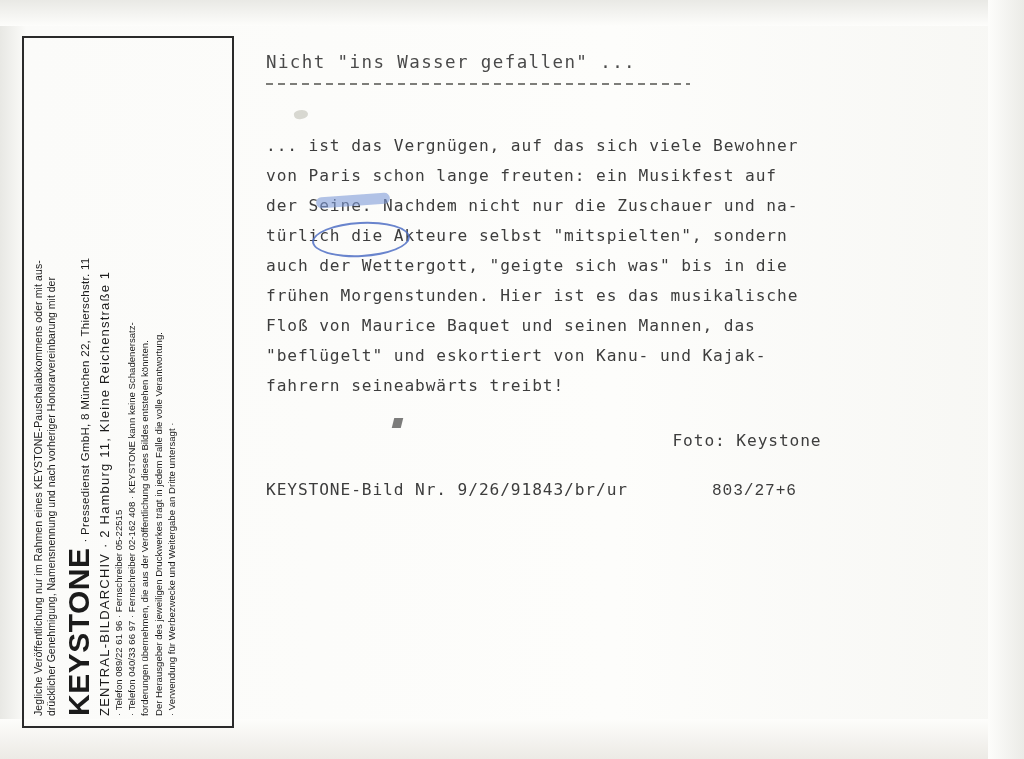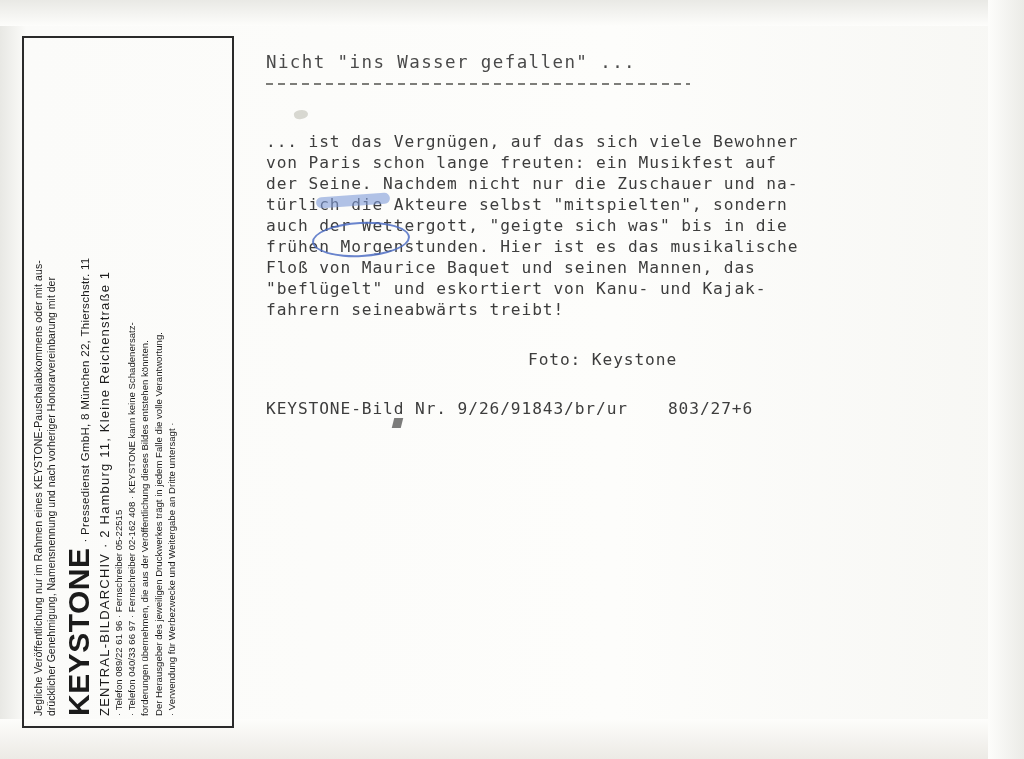--- a/index.html
+++ b/index.html
@@ -157,43 +157,45 @@
     width: 14px;
     height: 9px;
     background: #b9b9ae;
     opacity: .55;
     border-radius: 40% 60% 50% 50%;
     transform: rotate(-12deg);
   }
   #body-text {
     margin-top: 42px;
     font-size: 16.2px;
-    line-height: 21px;
+    line-height: 30px;
     letter-spacing: 0.9px;
     color: #3d3d3d;
     white-space: pre-wrap;
   }
   #foto-line {
     margin-top: 30px;
     margin-left: 262px;
     font-size: 16.2px;
     letter-spacing: 0.9px;
     color: #3d3d3d;
     white-space: nowrap;
+    text-align: center;
   }
   #ref-line {
     margin-top: 30px;
     font-size: 16.2px;
     letter-spacing: 0.9px;
     color: #3d3d3d;
     white-space: nowrap;
   }
   #ref-code {
     display: inline-block;
-    margin-left: 40px;
+    margin-left: 84px;
+    font-family: Liberation Mono, monospace;
   }
 
   
   #pen-ellipse {
     position: absolute;
     left: 312px;
     top: 222px;
     width: 94px;
     height: 31px;
     border: 2.6px solid #4f6fc4;

